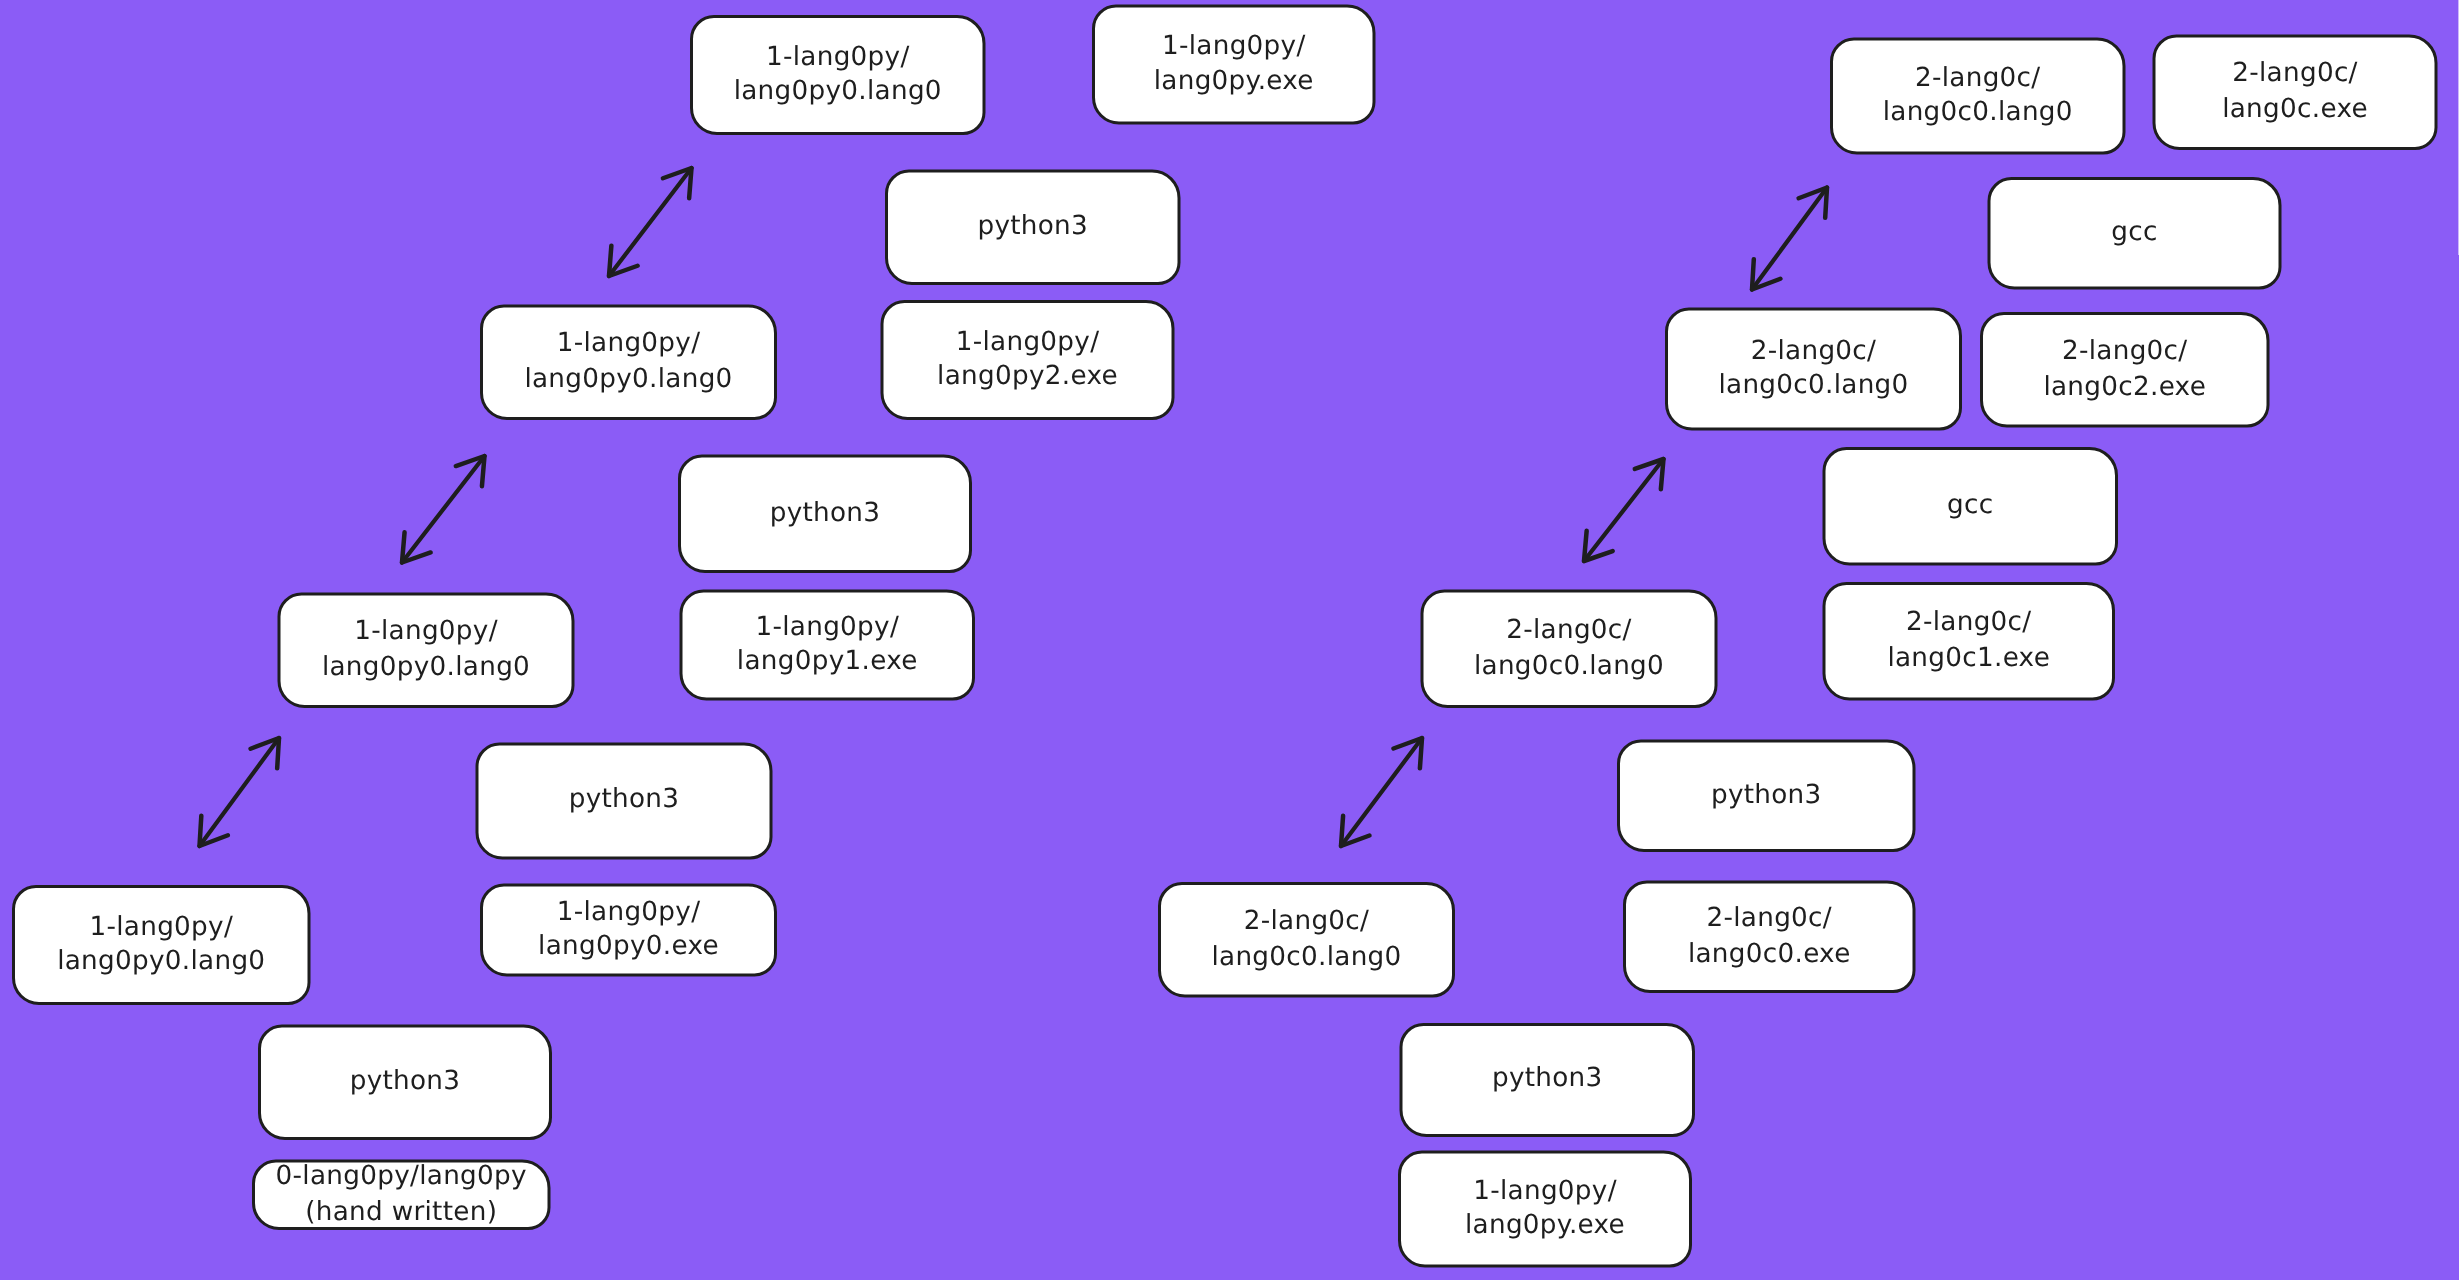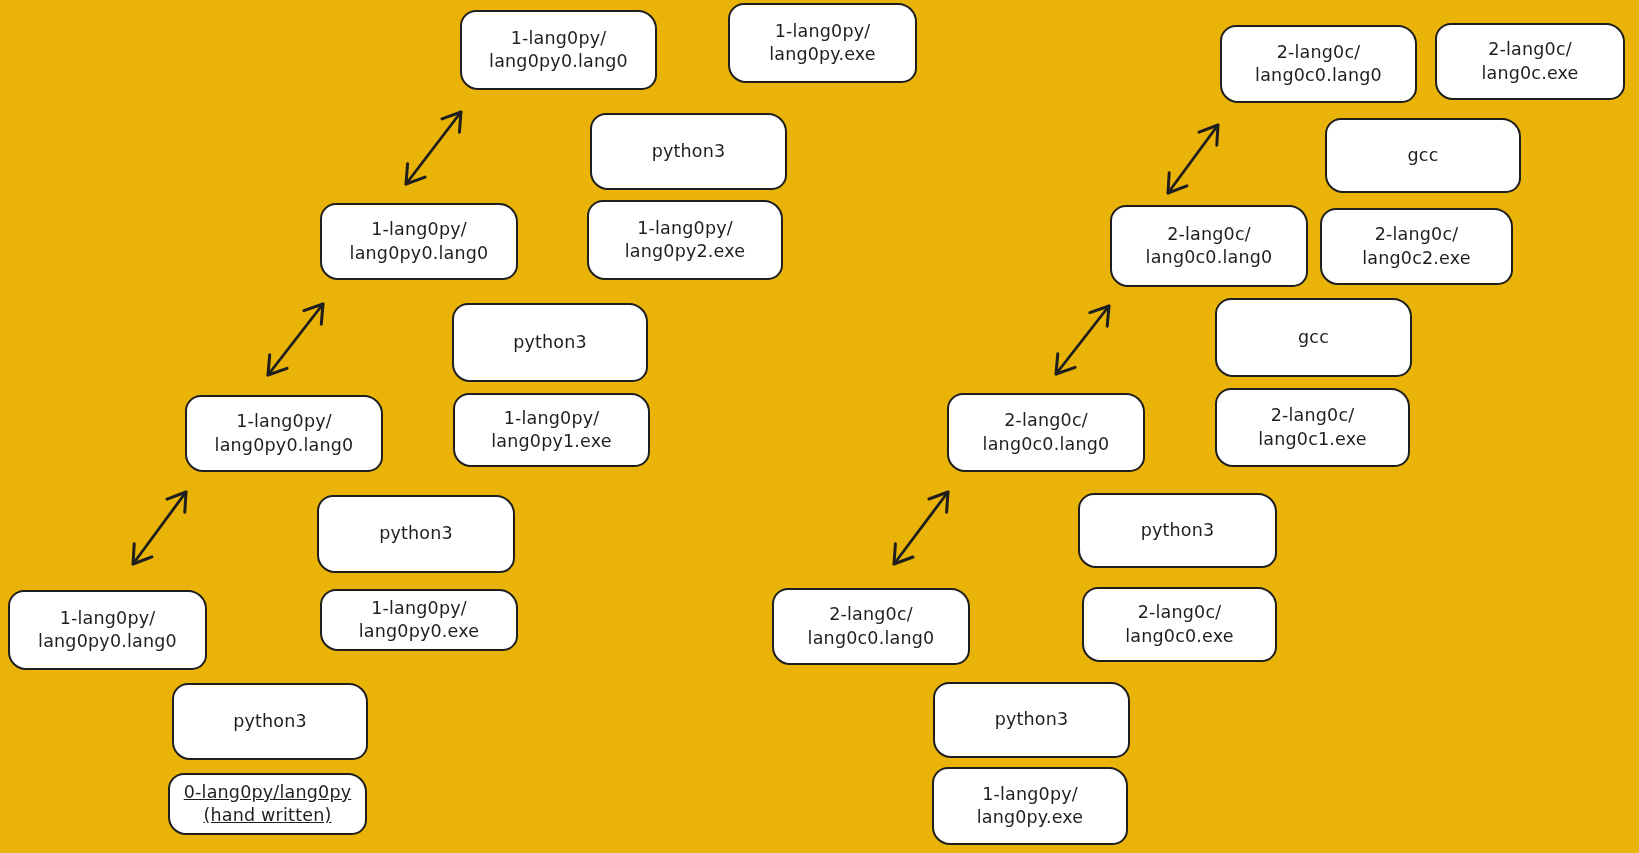--- a/index.html
+++ b/index.html
@@ -4,21 +4,21 @@
 <style>
   html, body {
     margin: 0;
     padding: 0;
     background: #ffffff;
   }
   .canvas {
     position: relative;
     width: 1639px;
     height: 853px;
-    background: #eab308;
+    background: #8b5cf6;
     overflow: hidden;
     font-family: "DejaVu Sans", sans-serif;
   }
   .arrows {
     position: absolute;
     left: 0;
     top: 0;
     width: 1639px;
     height: 853px;
     pointer-events: none;
@@ -71,21 +71,21 @@
       <div class="node" style="left: 453px; top: 393px; width: 197px; height: 74px;">1-lang0py/
 lang0py1.exe</div>
       <div class="node" style="left: 185px; top: 395px; width: 198px; height: 77px;">1-lang0py/
 lang0py0.lang0</div>
       <div class="node" style="left: 317px; top: 495px; width: 198px; height: 78px;">python3</div>
       <div class="node" style="left: 320px; top: 589px; width: 198px; height: 62px;">1-lang0py/
 lang0py0.exe</div>
       <div class="node" style="left: 8px; top: 590px; width: 199px; height: 80px;">1-lang0py/
 lang0py0.lang0</div>
       <div class="node" style="left: 172px; top: 683px; width: 196px; height: 77px;">python3</div>
-      <div class="node" style="left: 168px; top: 773px; width: 199px; height: 62px; text-decoration: underline;">0-lang0py/lang0py
+      <div class="node" style="left: 168px; top: 773px; width: 199px; height: 47px;">0-lang0py/lang0py
 (hand written)</div>
       <div class="node" style="left: 1220px; top: 25px; width: 197px; height: 78px;">2-lang0c/
 lang0c0.lang0</div>
       <div class="node" style="left: 1435px; top: 23px; width: 190px; height: 77px;">2-lang0c/
 lang0c.exe</div>
       <div class="node" style="left: 1325px; top: 118px; width: 196px; height: 75px;">gcc</div>
       <div class="node" style="left: 1320px; top: 208px; width: 193px; height: 77px;">2-lang0c/
 lang0c2.exe</div>
       <div class="node" style="left: 1110px; top: 205px; width: 198px; height: 82px;">2-lang0c/
 lang0c0.lang0</div>

